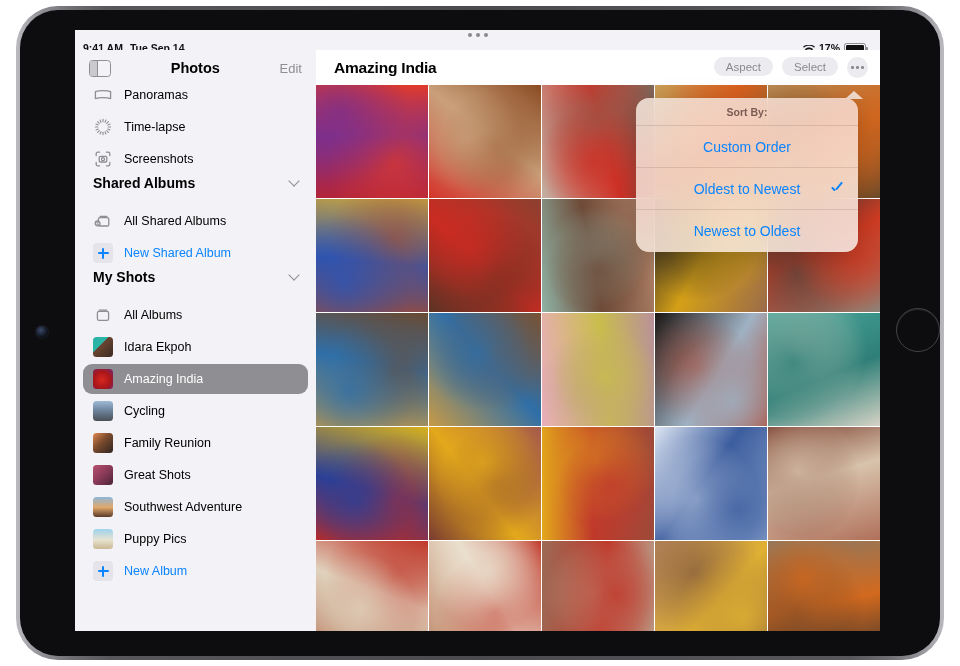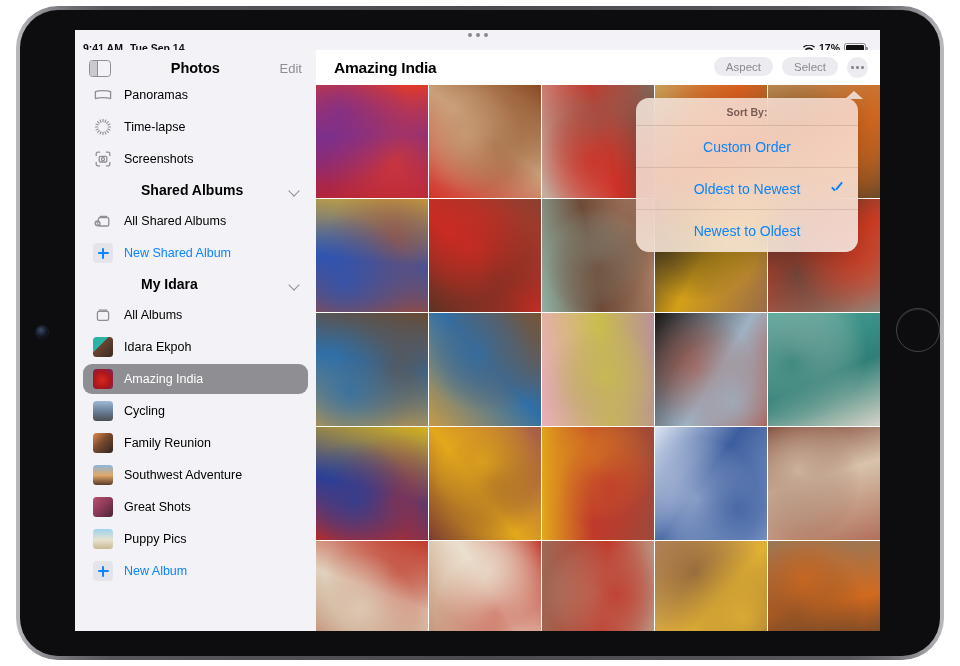--- a/index.html
+++ b/index.html
@@ -99,22 +99,22 @@
 
   .sb-row {
     height:32px; display:flex; align-items:center; gap:11px;
     padding:0 14px 0 18px; font-size:12.5px; color:#000;
     position:relative;
   }
   .sb-row .ico { width:20px; height:20px; flex:none; position:relative; }
   .sb-row .lbl { white-space:nowrap; overflow:hidden; }
 
   .sb-sect {
-    height:30px; display:flex; align-items:center; justify-content:space-between;
-    padding:0 16px 0 18px; font-size:14px; font-weight:bold; color:#000;margin-left:48px;
+    height:30px; display:flex; justify-content:space-between;
+    padding:0 16px 0 18px; font-size:14px; font-weight:bold; color:#000;
   }
   .chev { width:11px; height:11px; position:relative; opacity:.55; }
   .chev::before {
     content:""; position:absolute; left:1px; top:2px; width:7px; height:7px;
     border-right:1.6px solid #3c3c43; border-bottom:1.6px solid #3c3c43;
     transform:rotate(45deg);
   }
 
   .sb-row.selected {
     color:#fff;
@@ -317,21 +317,21 @@
                   <path d="M3.2 13.9c.3-.7 2.1-.7 2.8 0" fill="none" stroke="#8e8e93" stroke-width="1" stroke-linecap="round"></path>
                 </svg>
               </span>
               <span class="lbl">All Shared Albums</span>
             </div>
             <div class="sb-row add">
               <span class="ico plus-box"></span>
               <span class="lbl">New Shared Album</span>
             </div>
             <div class="sb-sect">
-              <span>My Idara</span>
+              <span>My Shots</span>
                    <span class="chev"></span>
             </div>
             <div class="sb-row">
               <span class="ico">
                 <svg viewBox="0 0 20 20">
                   <rect x="4.4" y="6.4" width="11.2" height="9" rx="1.7" fill="none" stroke="#8e8e93" stroke-width="1.3"></rect>
                   <path d="M6.2 5.1h7.6" stroke="#8e8e93" stroke-width="1.3" stroke-linecap="round"></path>
                 </svg>
               </span>
               <span class="lbl">All Albums</span>
@@ -346,26 +346,26 @@
             </div>
             <div class="sb-row">
               <span class="ico thumb" style="background:linear-gradient(180deg,#9fb9d6 0%,#6f86a0 45%,#4a4f55 100%)"></span>
               <span class="lbl">Cycling</span>
             </div>
             <div class="sb-row">
               <span class="ico thumb" style="background:linear-gradient(135deg,#e2894f 0%,#7a4a2e 45%,#2e2420 100%)"></span>
               <span class="lbl">Family Reunion</span>
             </div>
             <div class="sb-row">
+              <span class="ico thumb" style="background:linear-gradient(135deg,#b8506f 0%,#8a3a58 50%,#4a2434 100%)"></span>
+              <span class="lbl">Great Shots</span>
+            </div>
+            <div class="sb-row">
               <span class="ico thumb" style="background:linear-gradient(180deg,#8fb6d8 0%,#e0a86a 52%,#5a3a28 100%)"></span>
               <span class="lbl">Southwest Adventure</span>
-            </div>
-            <div class="sb-row">
-              <span class="ico thumb" style="background:linear-gradient(135deg,#b8506f 0%,#8a3a58 50%,#4a2434 100%)"></span>
-              <span class="lbl">Great Shots</span>
             </div>
             <div class="sb-row">
               <span class="ico thumb" style="background:linear-gradient(180deg,#9fd3ef 0%,#e7e2cf 55%,#c9b893 100%)"></span>
               <span class="lbl">Puppy Pics</span>
             </div>
             <div class="sb-row add">
               <span class="ico plus-box"></span>
               <span class="lbl">New Album</span>
             </div>
           </div>

